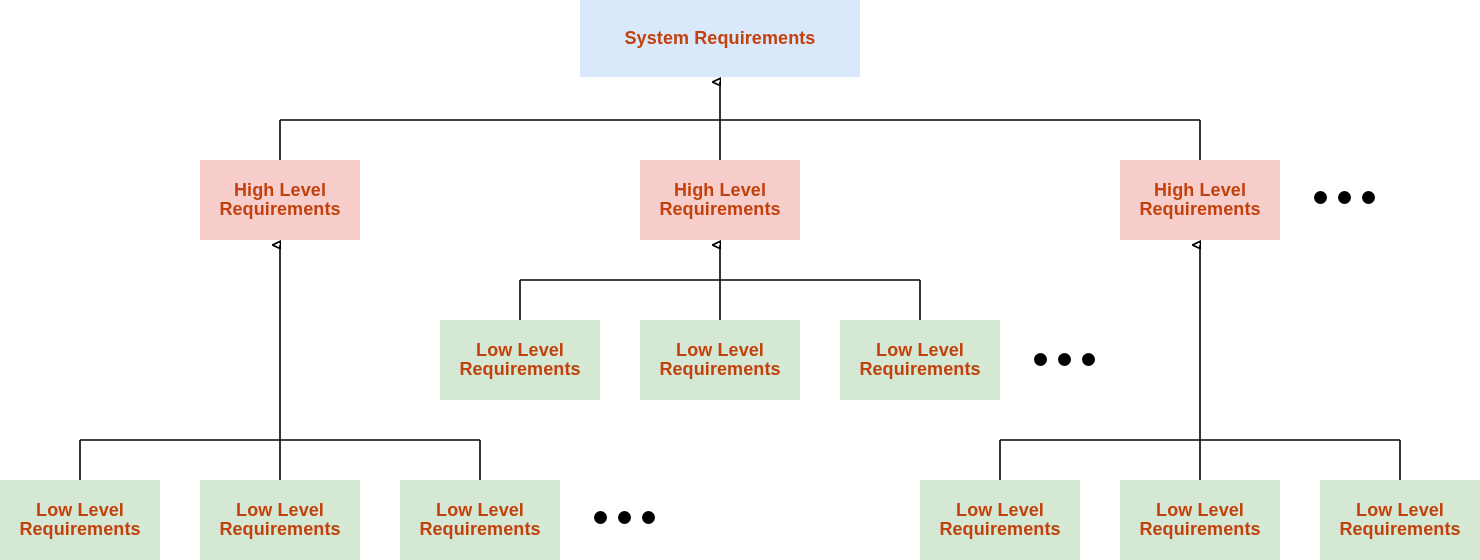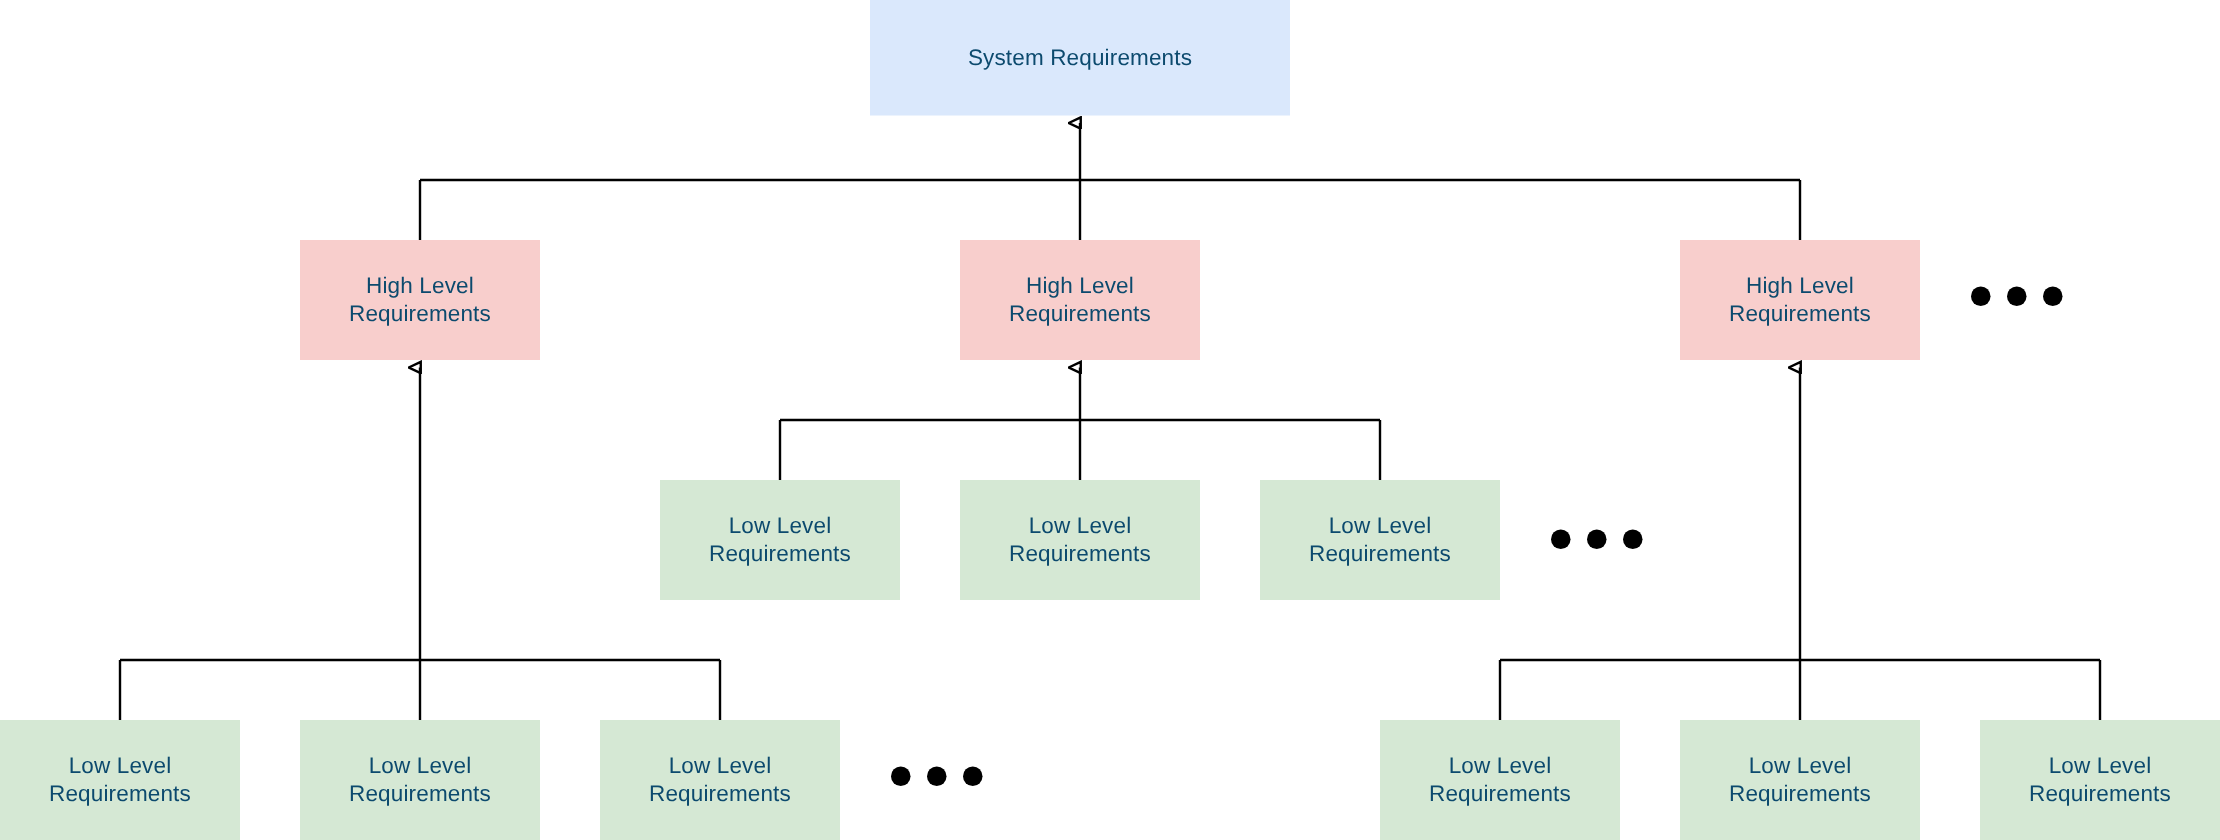--- a/index.html
+++ b/index.html
@@ -17,24 +17,24 @@
     background: #ffffff;
     overflow: hidden;
   }
   .node {
     position: absolute;
     box-sizing: border-box;
     display: flex;
     align-items: center;
     justify-content: center;
     text-align: center;
-    font-weight: normal;
-    font-size: 15px;
+    font-weight: bold;
+    font-size: 18px;
     line-height: 19px;
-    color: #0c4a6e;
+    color: #c2410c;
     letter-spacing: 0.1px;
     white-space: pre-line;
     z-index: 3;
   }
   .node-label {
     display: block;
     width: 100%;
     white-space: pre-line;
   }
   .ellipsis {

